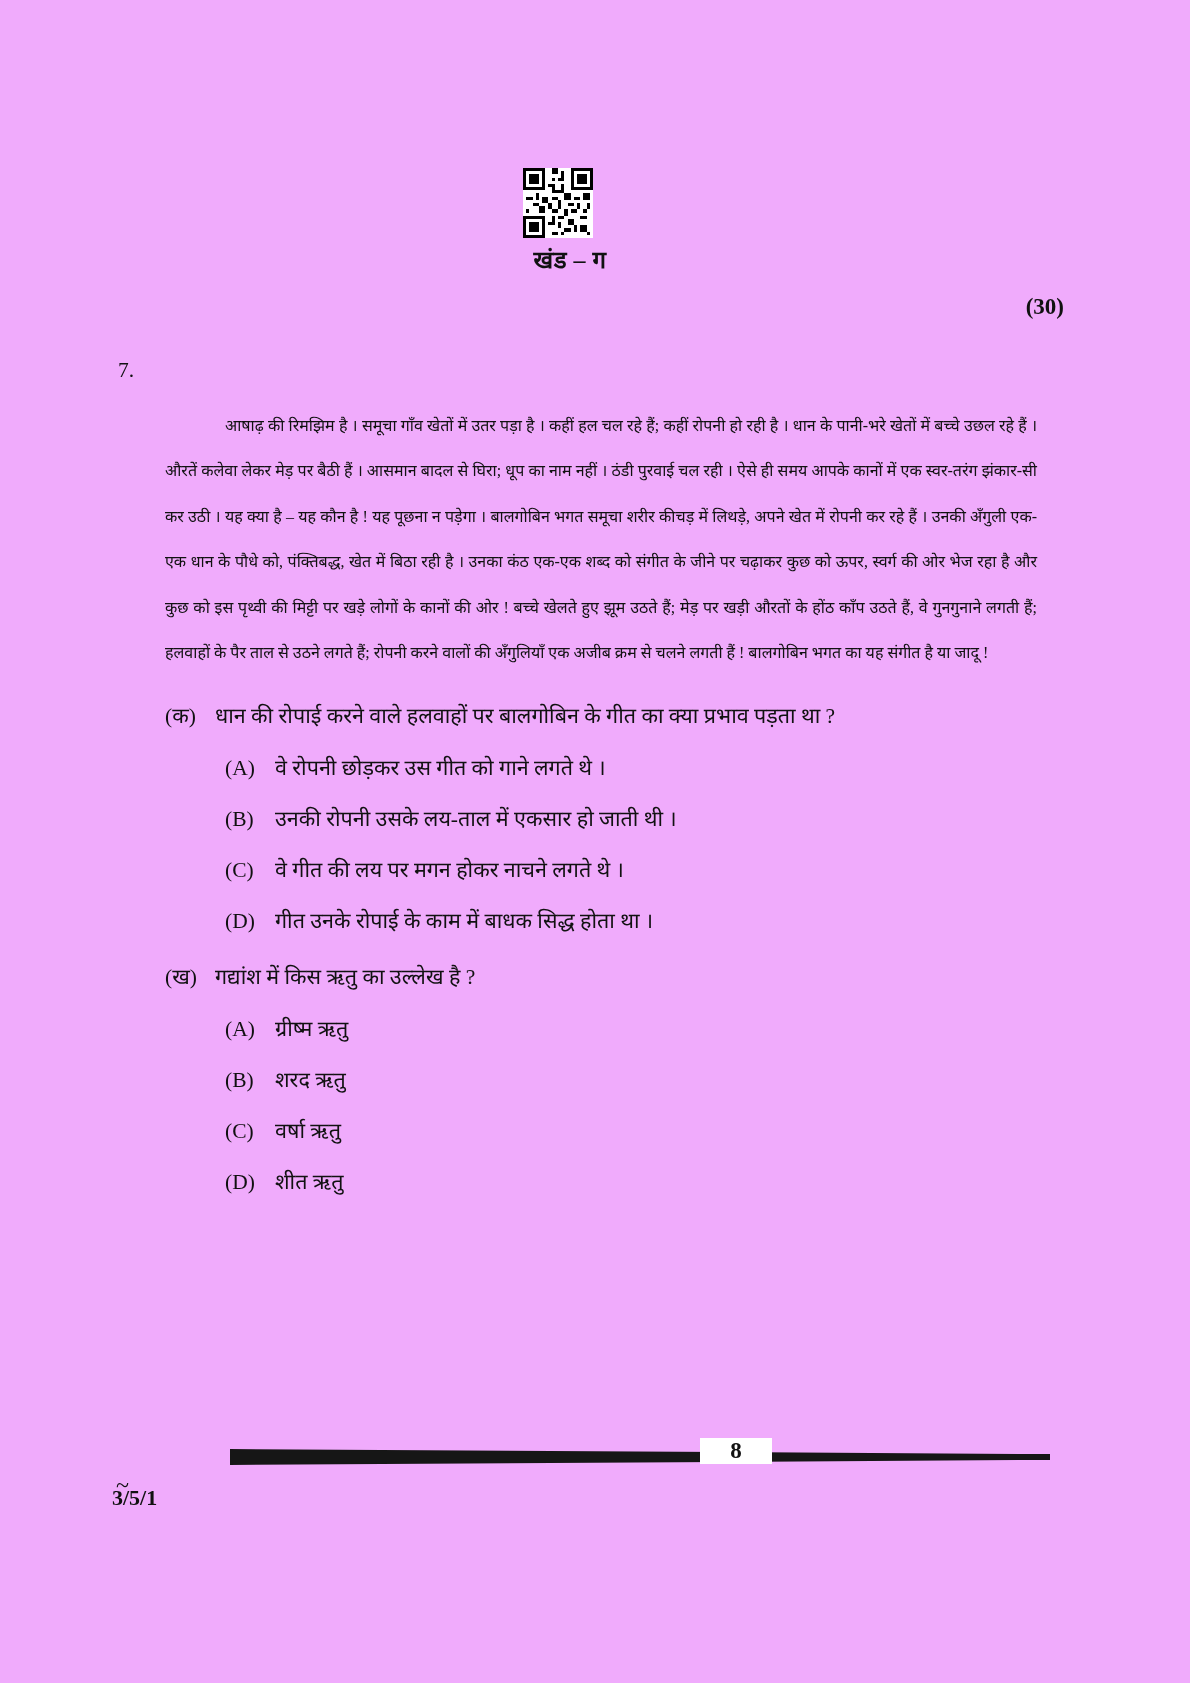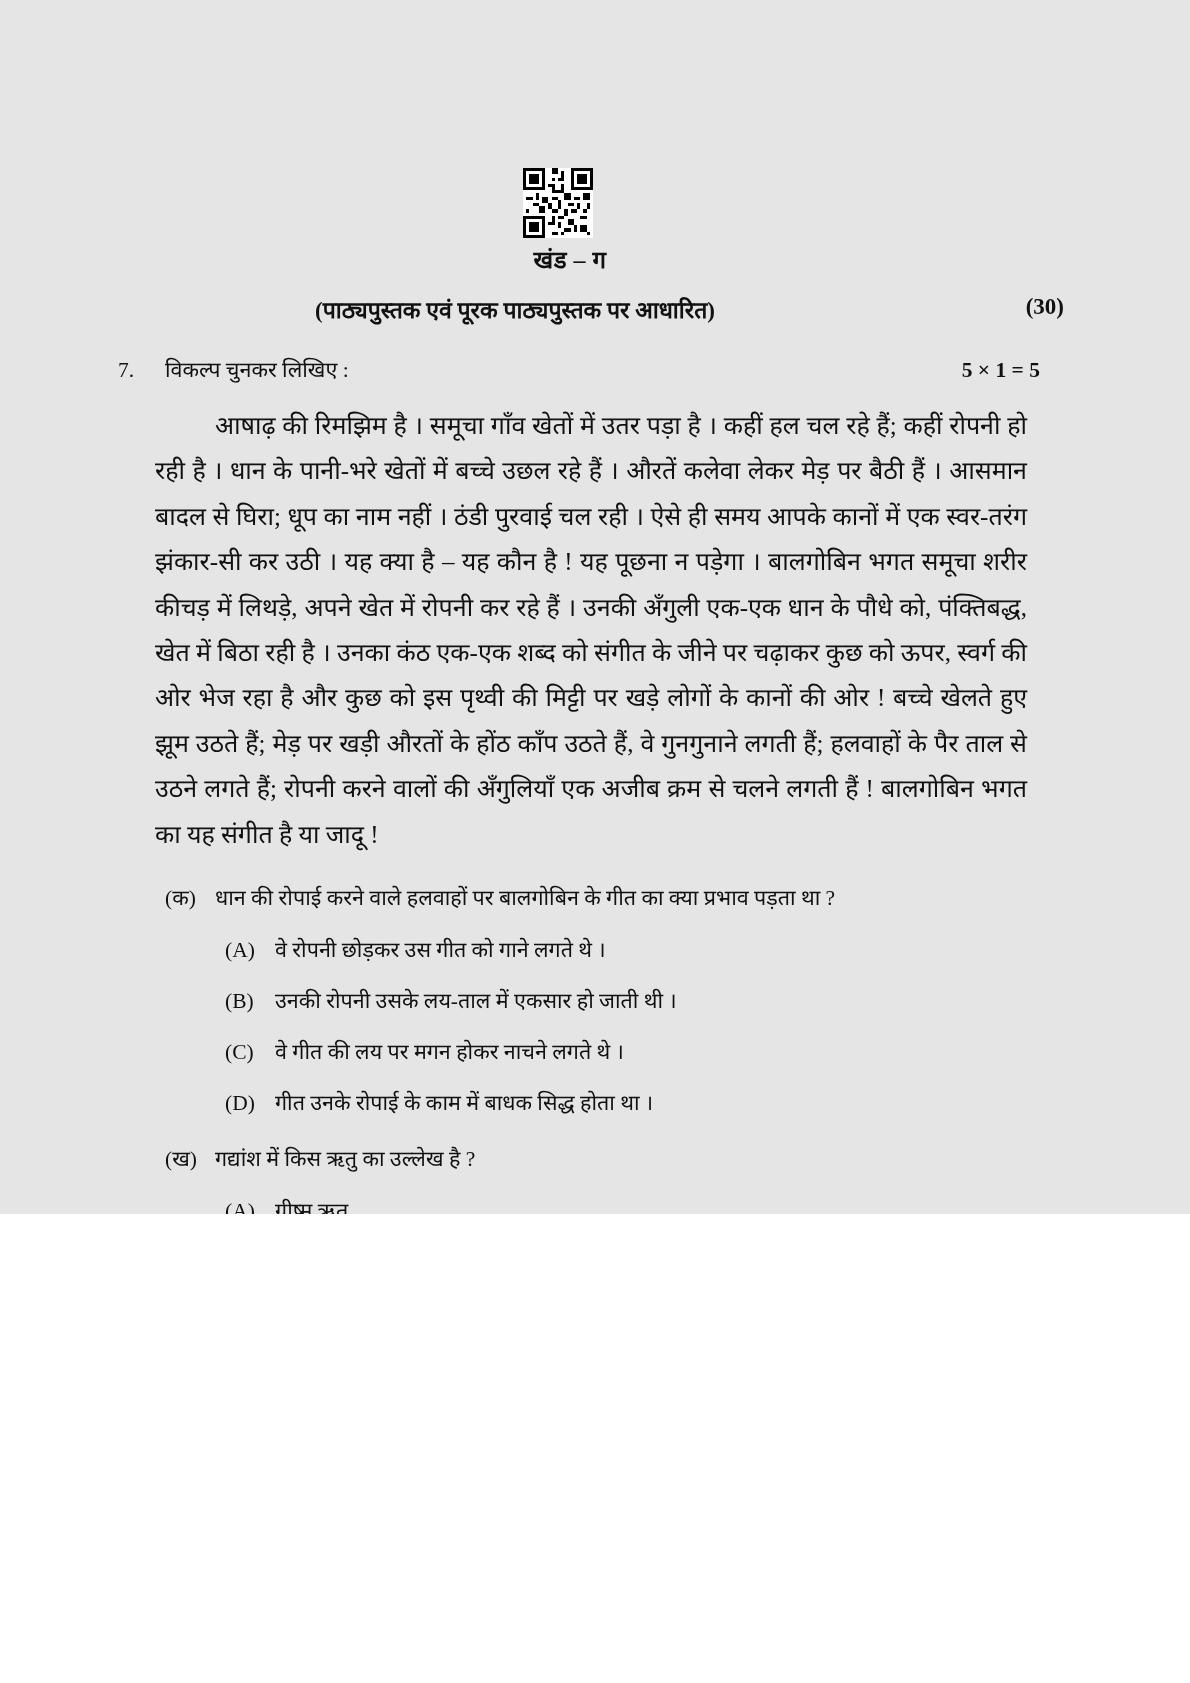--- a/index.html
+++ b/index.html
@@ -1,21 +1,21 @@
 <!DOCTYPE html>
 <html><head>
 <meta charset="utf-8">
 <style>
   html,body{margin:0;padding:0;}
   body{
     width:1190px;height:1683px;background:#ffffff;
     font-family:"Liberation Serif","DejaVu Serif",serif;
     color:#111;
   }
-  .page{position:relative;width:1190px;height:1214px;background:#e5e5e5;overflow:hidden;}
+  .page{position:relative;width:1190px;height:1683px;background:#f0abfc;overflow:hidden;}
 
   
   .qr{position:absolute;left:523px;top:168px;width:70px;height:70px;}
   .qr svg{display:block;width:70px;height:70px;}
 
   .section-title{
     position:absolute;left:0;top:242px;width:1140px;text-align:center;
     font-weight:bold;font-size:24px;letter-spacing:.5px;
   }
 
@@ -28,23 +28,23 @@
 
   
   .q7{position:absolute;left:118px;top:347px;width:922px;font-size:21.5px;}
   .q-head{display:flex;}
   .q-num{width:47px;flex:0 0 47px;line-height:46px;}
   .q-instr{flex:1;line-height:46px;}
   .instr2{display:flex;justify-content:space-between;}
   .q-marks{font-weight:bold;padding-right:0px;}
 
   .passage{
-    margin:10px 0 0 37px;width:872px;
+    margin:10px 0 0 47px;width:872px;
     text-align:justify;text-indent:60px;
-    line-height:45.4px;font-size:25px;
+    line-height:45.4px;font-size:16px;
   }
 
   .subq{margin-left:47px;margin-top:26px;}
   .subq-head{display:flex;line-height:31px;}
   .subq-label{width:50px;flex:0 0 50px;}
   .subq-text{flex:1;}
   .options{margin-left:60px;}
   .option{display:flex;margin-top:22px;line-height:29px;}
   .opt-label{width:50px;flex:0 0 50px;}
   .opt-text{flex:1;}
@@ -123,32 +123,27 @@
           <rect x="9" y="20" width="2" height="1"></rect>
         <rect x="12" y="20" width="1" height="1"></rect>
           <rect x="20" y="20" width="1" height="1"></rect>
       </g>
     </svg>
   </div>
 
   <div class="section-title">खंड – ग</div>
 
   <div class="subtitle-row">
-    <span class="subtitle">(पाठ्यपुस्तक एवं पूरक पाठ्यपुस्तक पर आधारित)</span>
     <span class="marks-total">(30)</span>
   </div>
 
   <div class="q7">
     <div class="q-head">
       <span class="q-num">7.</span>
       <div class="q-instr">
-        <div class="instr2">
-          <span>विकल्प चुनकर लिखिए :</span>
-          <span class="q-marks">5 × 1 = 5</span>
-        </div>
       </div>
     </div>
 
     <p class="passage">आषाढ़ की रिमझिम है । समूचा गाँव खेतों में उतर पड़ा है । कहीं हल चल रहे हैं; कहीं रोपनी हो रही है । धान के पानी-भरे खेतों में बच्चे उछल रहे हैं । औरतें कलेवा लेकर मेड़ पर बैठी हैं । आसमान बादल से घिरा; धूप का नाम नहीं । ठंडी पुरवाई चल रही । ऐसे ही समय आपके कानों में एक स्वर-तरंग झंकार-सी कर उठी । यह क्या है – यह कौन है ! यह पूछना न पड़ेगा । बालगोबिन भगत समूचा शरीर कीचड़ में लिथड़े, अपने खेत में रोपनी कर रहे हैं । उनकी अँगुली एक-एक धान के पौधे को, पंक्तिबद्ध, खेत में बिठा रही है । उनका कंठ एक-एक शब्द को संगीत के जीने पर चढ़ाकर कुछ को ऊपर, स्वर्ग की ओर भेज रहा है और कुछ को इस पृथ्वी की मिट्टी पर खड़े लोगों के कानों की ओर ! बच्चे खेलते हुए झूम उठते हैं; मेड़ पर खड़ी औरतों के होंठ काँप उठते हैं, वे गुनगुनाने लगती हैं; हलवाहों के पैर ताल से उठने लगते हैं; रोपनी करने वालों की अँगुलियाँ एक अजीब क्रम से चलने लगती हैं ! बालगोबिन भगत का यह संगीत है या जादू !</p>
 
     <div class="subq">
       <div class="subq-head">
         <span class="subq-label">(क)</span>
         <span class="subq-text">धान की रोपाई करने वाले हलवाहों पर बालगोबिन के गीत का क्या प्रभाव पड़ता था ?</span>
       </div>

